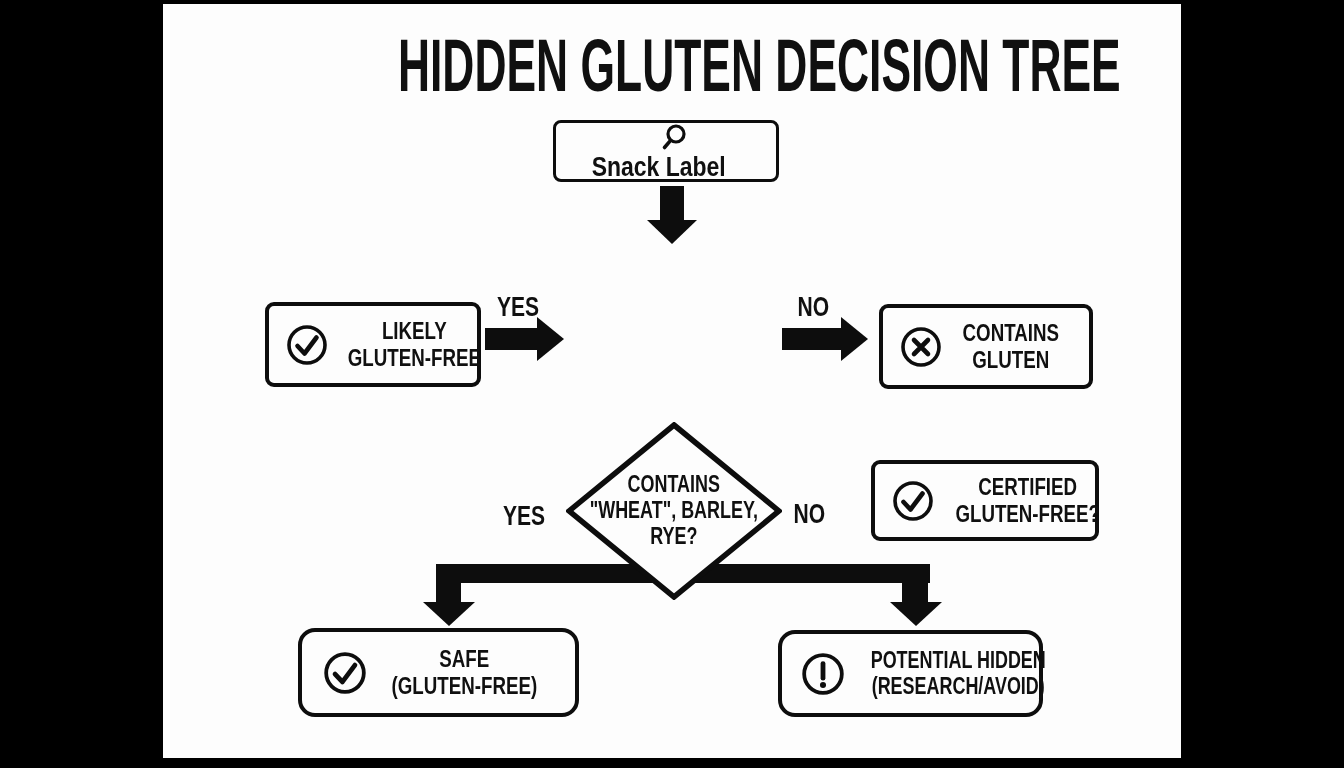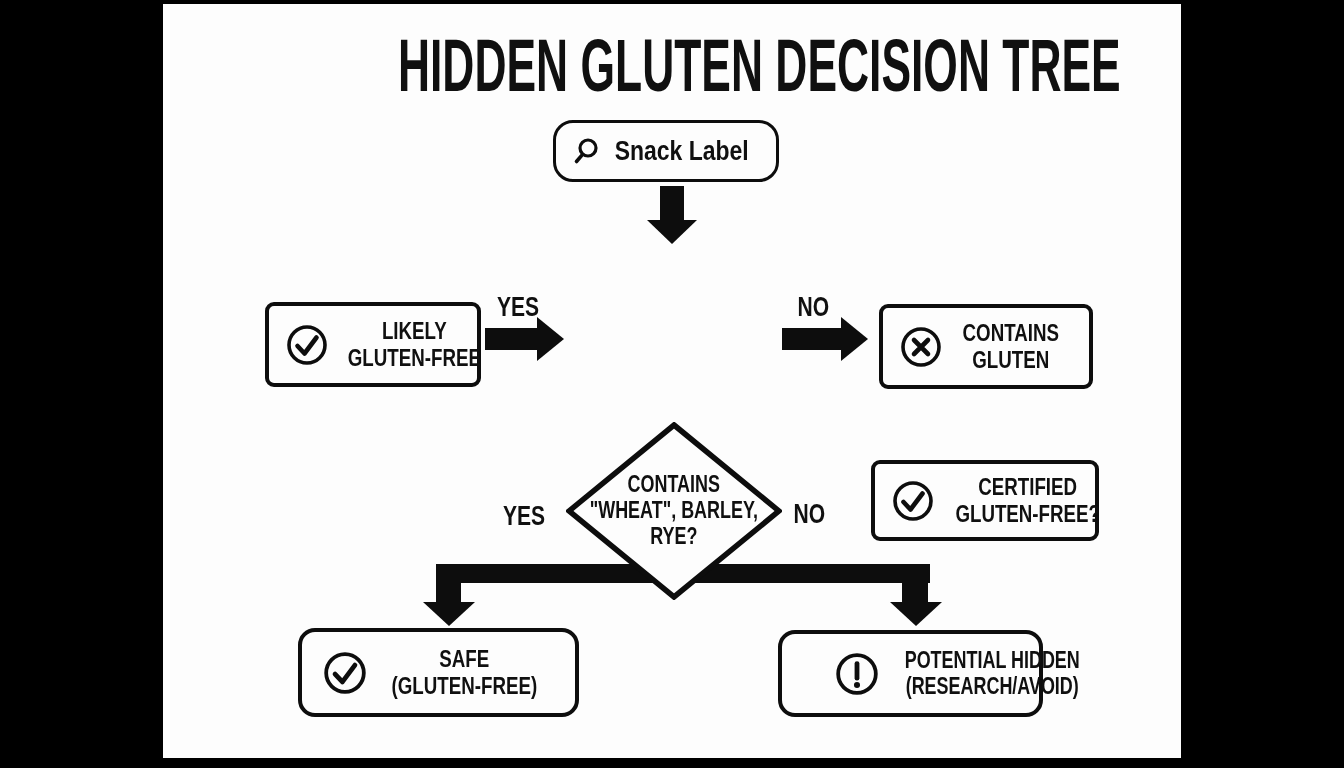--- a/index.html
+++ b/index.html
@@ -74,21 +74,21 @@
 </style>
 </head>
 <body>
 
 <div class="canvas">
 
   <div class="abs title-wrap">
     <span class="title-text cond">HIDDEN GLUTEN DECISION TREE</span>
   </div>
 
-  <div class="box" style="left:390px; top:116px; width:226px; height:62px; border-width:3.5px; border-radius:20px;">
+  <div class="box" style="left:390px; top:116px; width:226px; height:62px; border-width:3.5px; border-radius:8px;flex-direction:column;">
     <span class="icon-slot">
       <svg width="28" height="28" viewBox="0 0 28 28">
         <circle cx="16" cy="11" r="8" fill="none" stroke="#0d0d0d" stroke-width="3.2"></circle>
         <line x1="10.2" y1="17.8" x2="4.5" y2="24.5" stroke="#0d0d0d" stroke-width="3.6" stroke-linecap="round"></line>
       </svg>
     </span>
     <span class="text-slot" style="margin-right:14px;">
       <span class="cond" style="font-size:28px; transform:scaleX(0.82);">Snack Label</span>
     </span>
   </div>
@@ -191,21 +191,21 @@
       </svg>
     </span>
     <span class="text-slot" style="margin-right:14px;justify-content:center;">
       <span class="cond" style="font-size:24px;">
         <div>SAFE</div>
         <div>(GLUTEN-FREE)</div>
       </span>
     </span>
   </div>
 
-  <div class="box" style="left:615px; top:626px; width:265px; height:87px; border-radius:17px;padding-left:34px;">
+  <div class="box" style="left:615px; top:626px; width:265px; height:87px; border-radius:17px;">
     <span class="icon-slot" style="margin-left:18px;">
       <svg width="46" height="46" viewBox="0 0 44 44">
         <circle cx="22" cy="22" r="18" fill="none" stroke="#0d0d0d" stroke-width="3.6"></circle>
         <line x1="22" y1="12" x2="22" y2="26" stroke="#0d0d0d" stroke-width="4.6" stroke-linecap="round"></line>
         <circle cx="22" cy="32.5" r="2.9" fill="#0d0d0d"></circle>
       </svg>
     </span>
     <span class="text-slot" style="margin-right:12px;">
       <span class="cond" style="font-size:23px;">
         <div>POTENTIAL HIDDEN</div>

